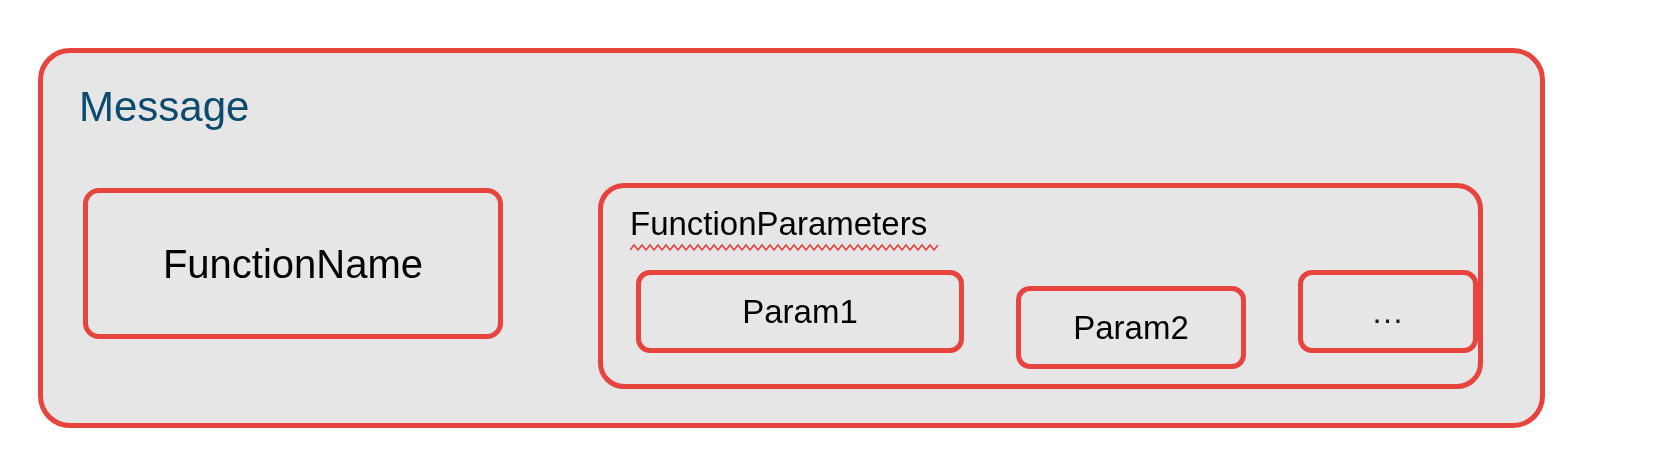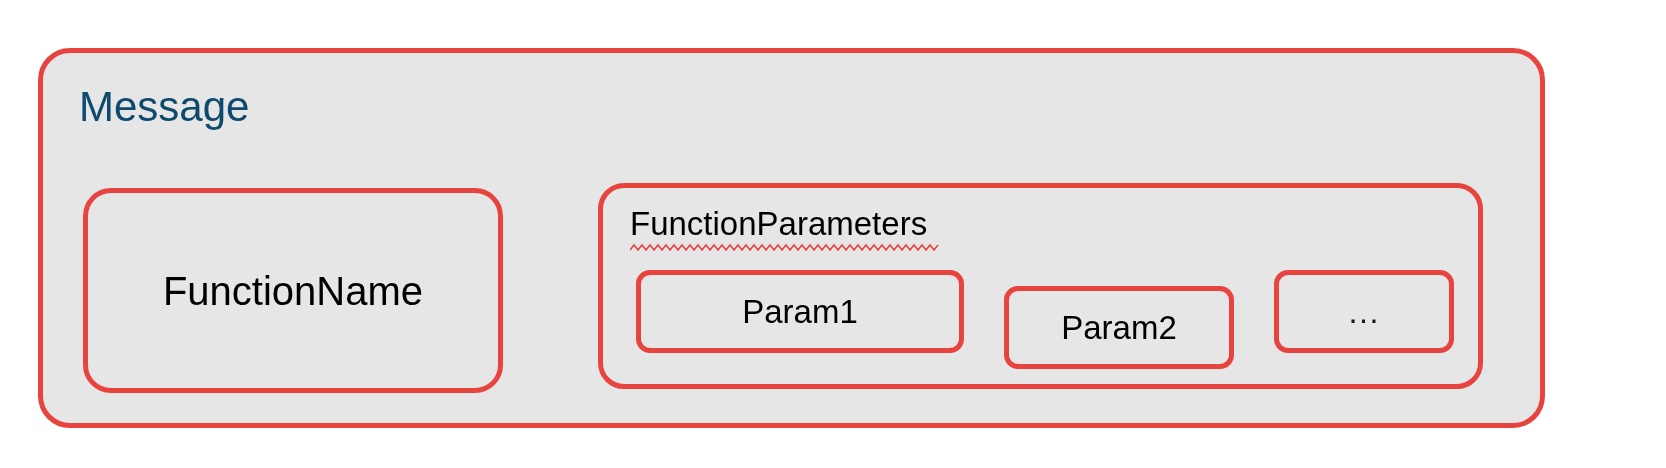--- a/index.html
+++ b/index.html
@@ -44,25 +44,25 @@
     color: #0c4a6e;
     white-space: nowrap;
   }
 
   
   .function-name-box {
     position: absolute;
     left: 40px;
     top: 135px;
     width: 420px;
-    height: 205px;
+    height: 151px;
     box-sizing: border-box;
     background: #E6E6E6;
     border: 5px solid #E8443F;
-    border-radius: 28px;
+    border-radius: 16px;
     display: flex;
     align-items: center;
     justify-content: center;
   }
 
   .function-name-label {
     font-size: 40px;
     line-height: 46px;
     color: #000000;
     white-space: nowrap;
@@ -105,21 +105,21 @@
   }
 
   
   .params-row {
     position: absolute;
     left: 33px;
     top: 82px;
     height: 83px;
     display: flex;
     align-items: center;
-    gap: 40px;
+    gap: 52px;
   }
 
   .param-chip {
     box-sizing: border-box;
     height: 83px;
     background: #E6E6E6;
     border: 5px solid #E8443F;
     border-radius: 14px;
     display: flex;
     align-items: center;

